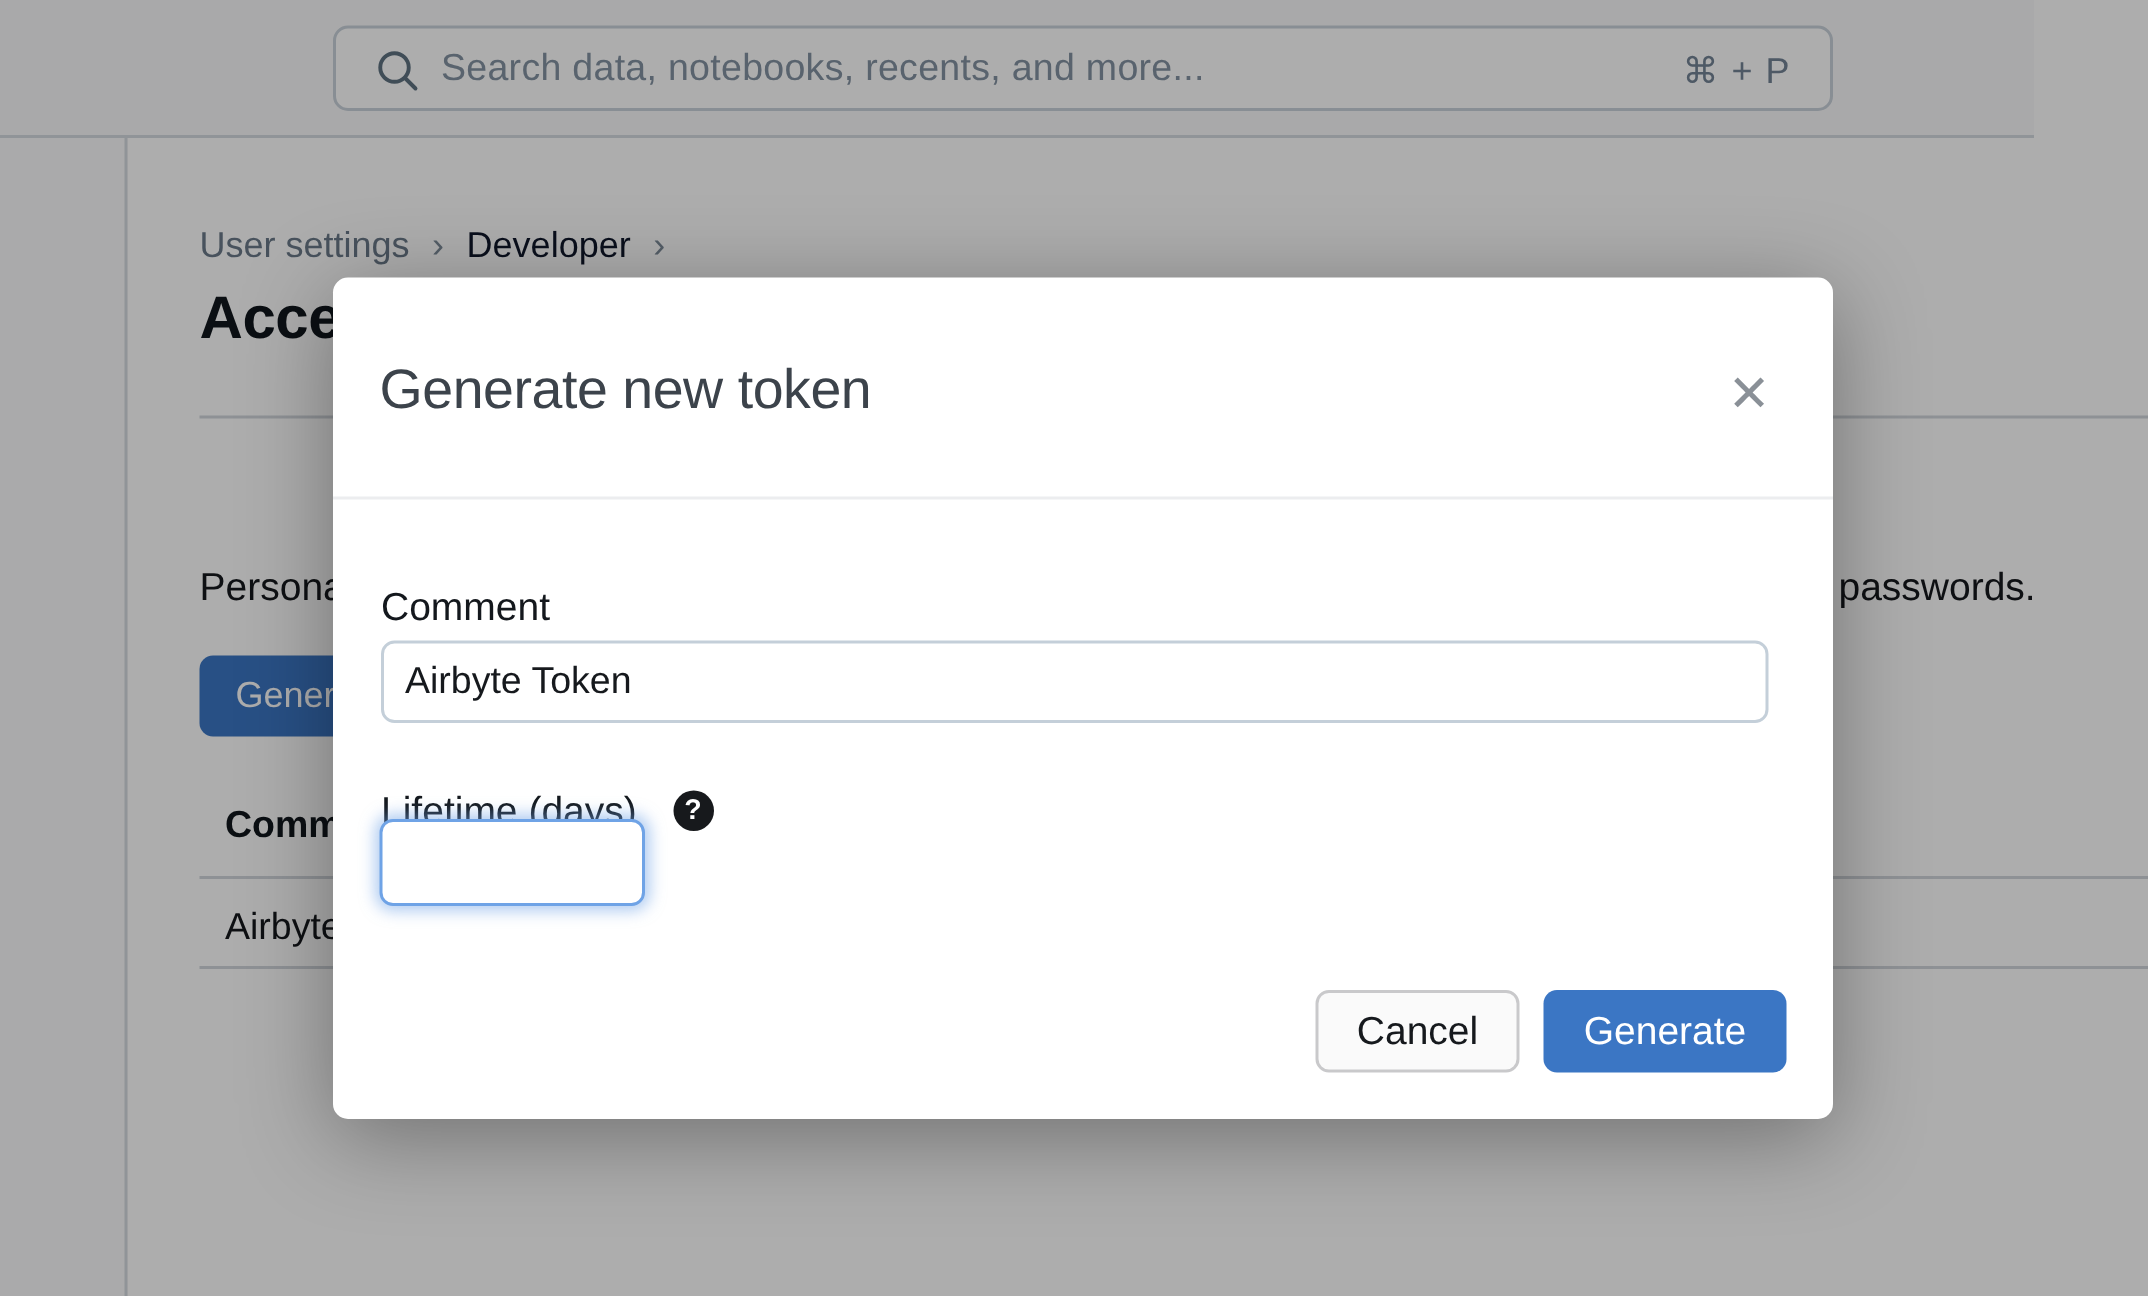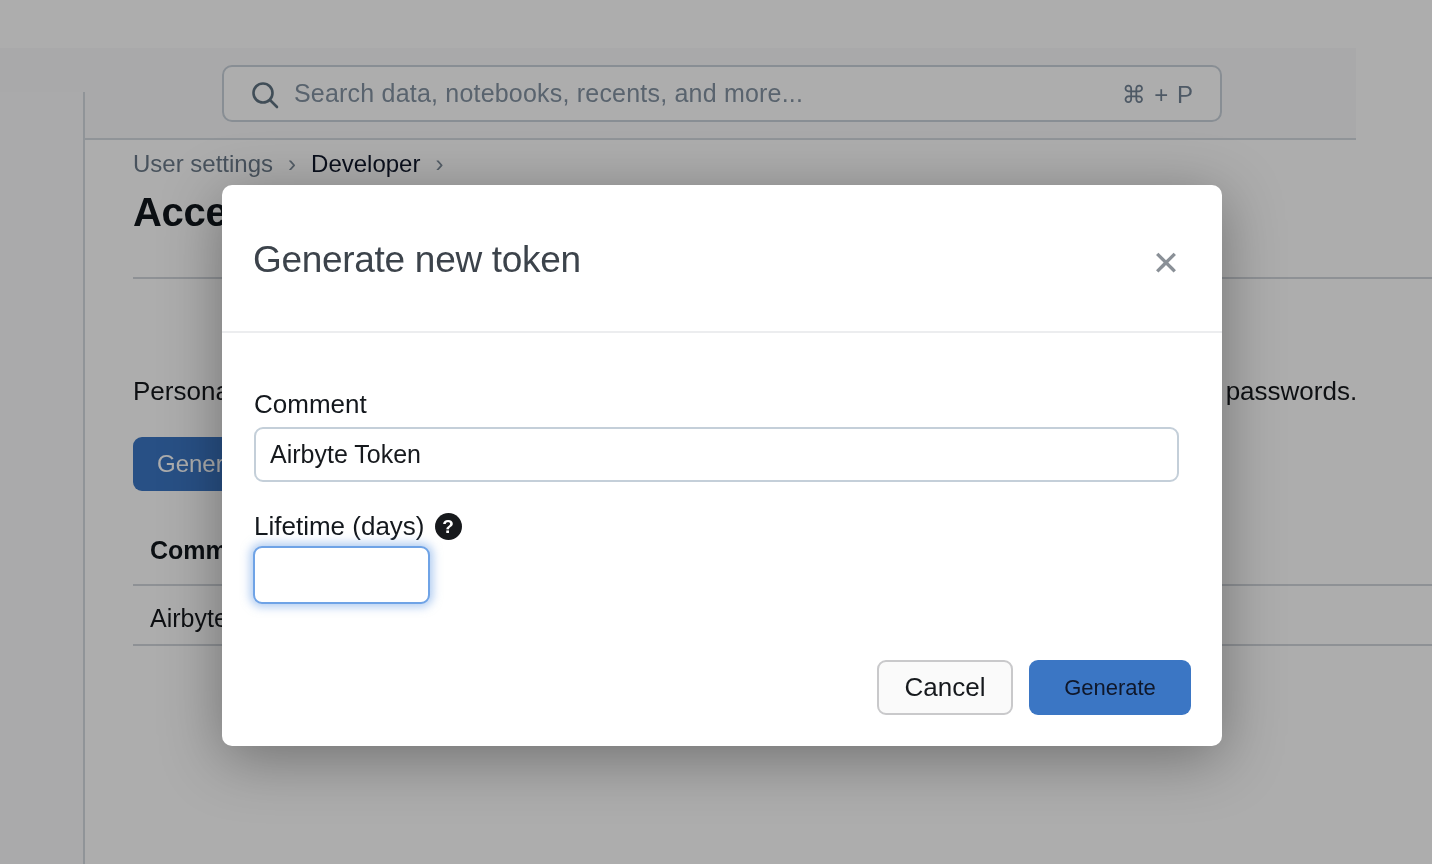--- a/index.html
+++ b/index.html
@@ -3,21 +3,21 @@
 <meta charset="utf-8">
 <style>
   * { margin: 0; padding: 0; box-sizing: border-box; }
   html, body { width: 1432px; height: 864px; overflow: hidden; }
   body { font-family: "Liberation Sans", sans-serif; background: #fff; }
   .screen { position: relative; width: 1432px; height: 864px; background: #fff; overflow: hidden; }
 
   
   .topbar {
     position: absolute; left: 0; top: 0; width: 1356px; height: 92px;
-    background: #fafafb; border-bottom: 2px solid #d5dae0; margin-top: 48px;
+    background: #fafafb; border-bottom: 2px solid #d5dae0;
   }
   .searchbox {
     position: absolute; left: 222px; top: 17px; width: 1000px; height: 57px;
     background: #ffffff; border: 2px solid #c9d1da; border-radius: 10px;
     display: flex; align-items: center;
   }
   .search-icon { position: absolute; left: 26px; top: 13px; width: 30px; height: 30px; }
   .search-input {
     position: absolute; left: 70px; top: 0; width: 800px; height: 53px;
     border: none; outline: none; background: transparent;
@@ -97,21 +97,21 @@
   }
   .modal-header-rule {
     position: absolute; left: 0; top: 146px; width: 1000px; height: 0;
     border-top: 2px solid #ecedef;
   }
   .field-label {
     position: absolute; left: 32px;
     font-size: 26px; color: #14181d; white-space: nowrap;
   }
   .label-comment { top: 204px; }
-  .label-lifetime { top: 326px; display: flex; align-items: center; gap: 10px; }
+  .label-lifetime { top: 340px; display: flex; align-items: center; gap: 24px; }
   .help-icon {
     display: inline-block; width: 27px; height: 27px; border-radius: 50%;
     background: #17191c; color: #ffffff; font-size: 19px; font-weight: bold;
     text-align: center; line-height: 27px;
   }
   .comment-input {
     position: absolute; left: 32px; top: 242px; width: 925px; height: 55px;
     border: 2px solid #c4cfd9; border-radius: 9px; outline: none;
     font-family: "Liberation Sans", sans-serif; font-size: 25px; color: #16191d;
     padding: 0 14px; background: #fff;
@@ -125,21 +125,21 @@
   }
   .cancel-btn {
     position: absolute; left: 655px; top: 475px; width: 136px; height: 55px;
     background: #fafafa; border: 2px solid #c9c9cb; border-radius: 9px;
     font-family: "Liberation Sans", sans-serif; font-size: 26px; color: #16191d;
     cursor: pointer;
   }
   .generate-btn {
     position: absolute; left: 807px; top: 475px; width: 162px; height: 55px;
     background: #3b76c4; border: none; border-radius: 9px;
-    font-family: "Liberation Sans", sans-serif; font-size: 22px; color: #0f172a;
+    font-family: "Liberation Sans", sans-serif; font-size: 26px; color: #ffffff;
     cursor: pointer;
   }
 </style>
 </head>
 <body>
 
 <div class="screen">
 
   <div class="topbar">
     <div class="searchbox">

